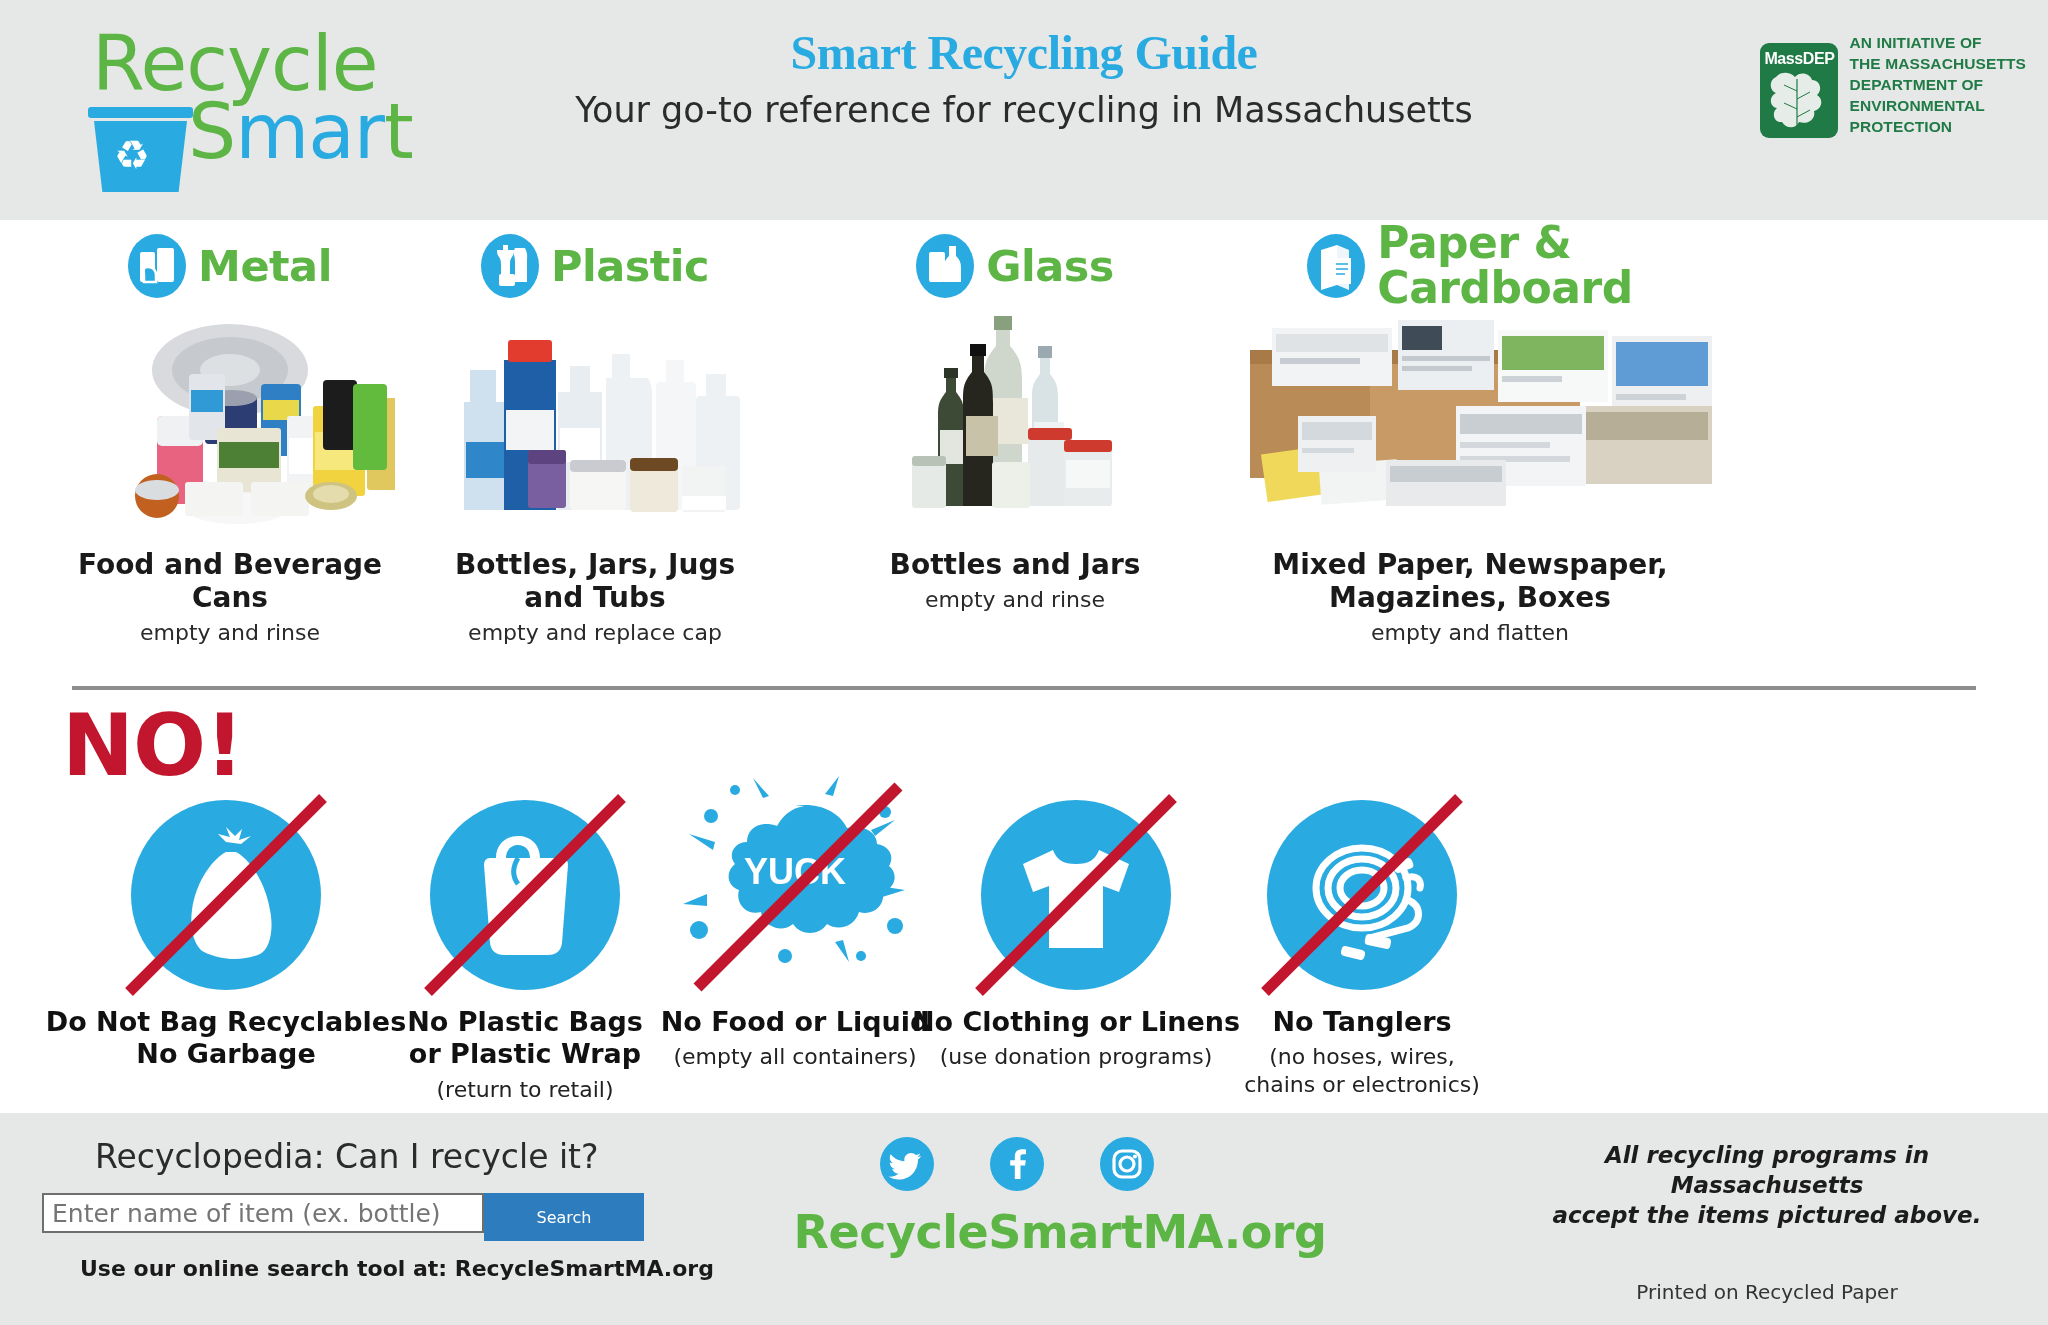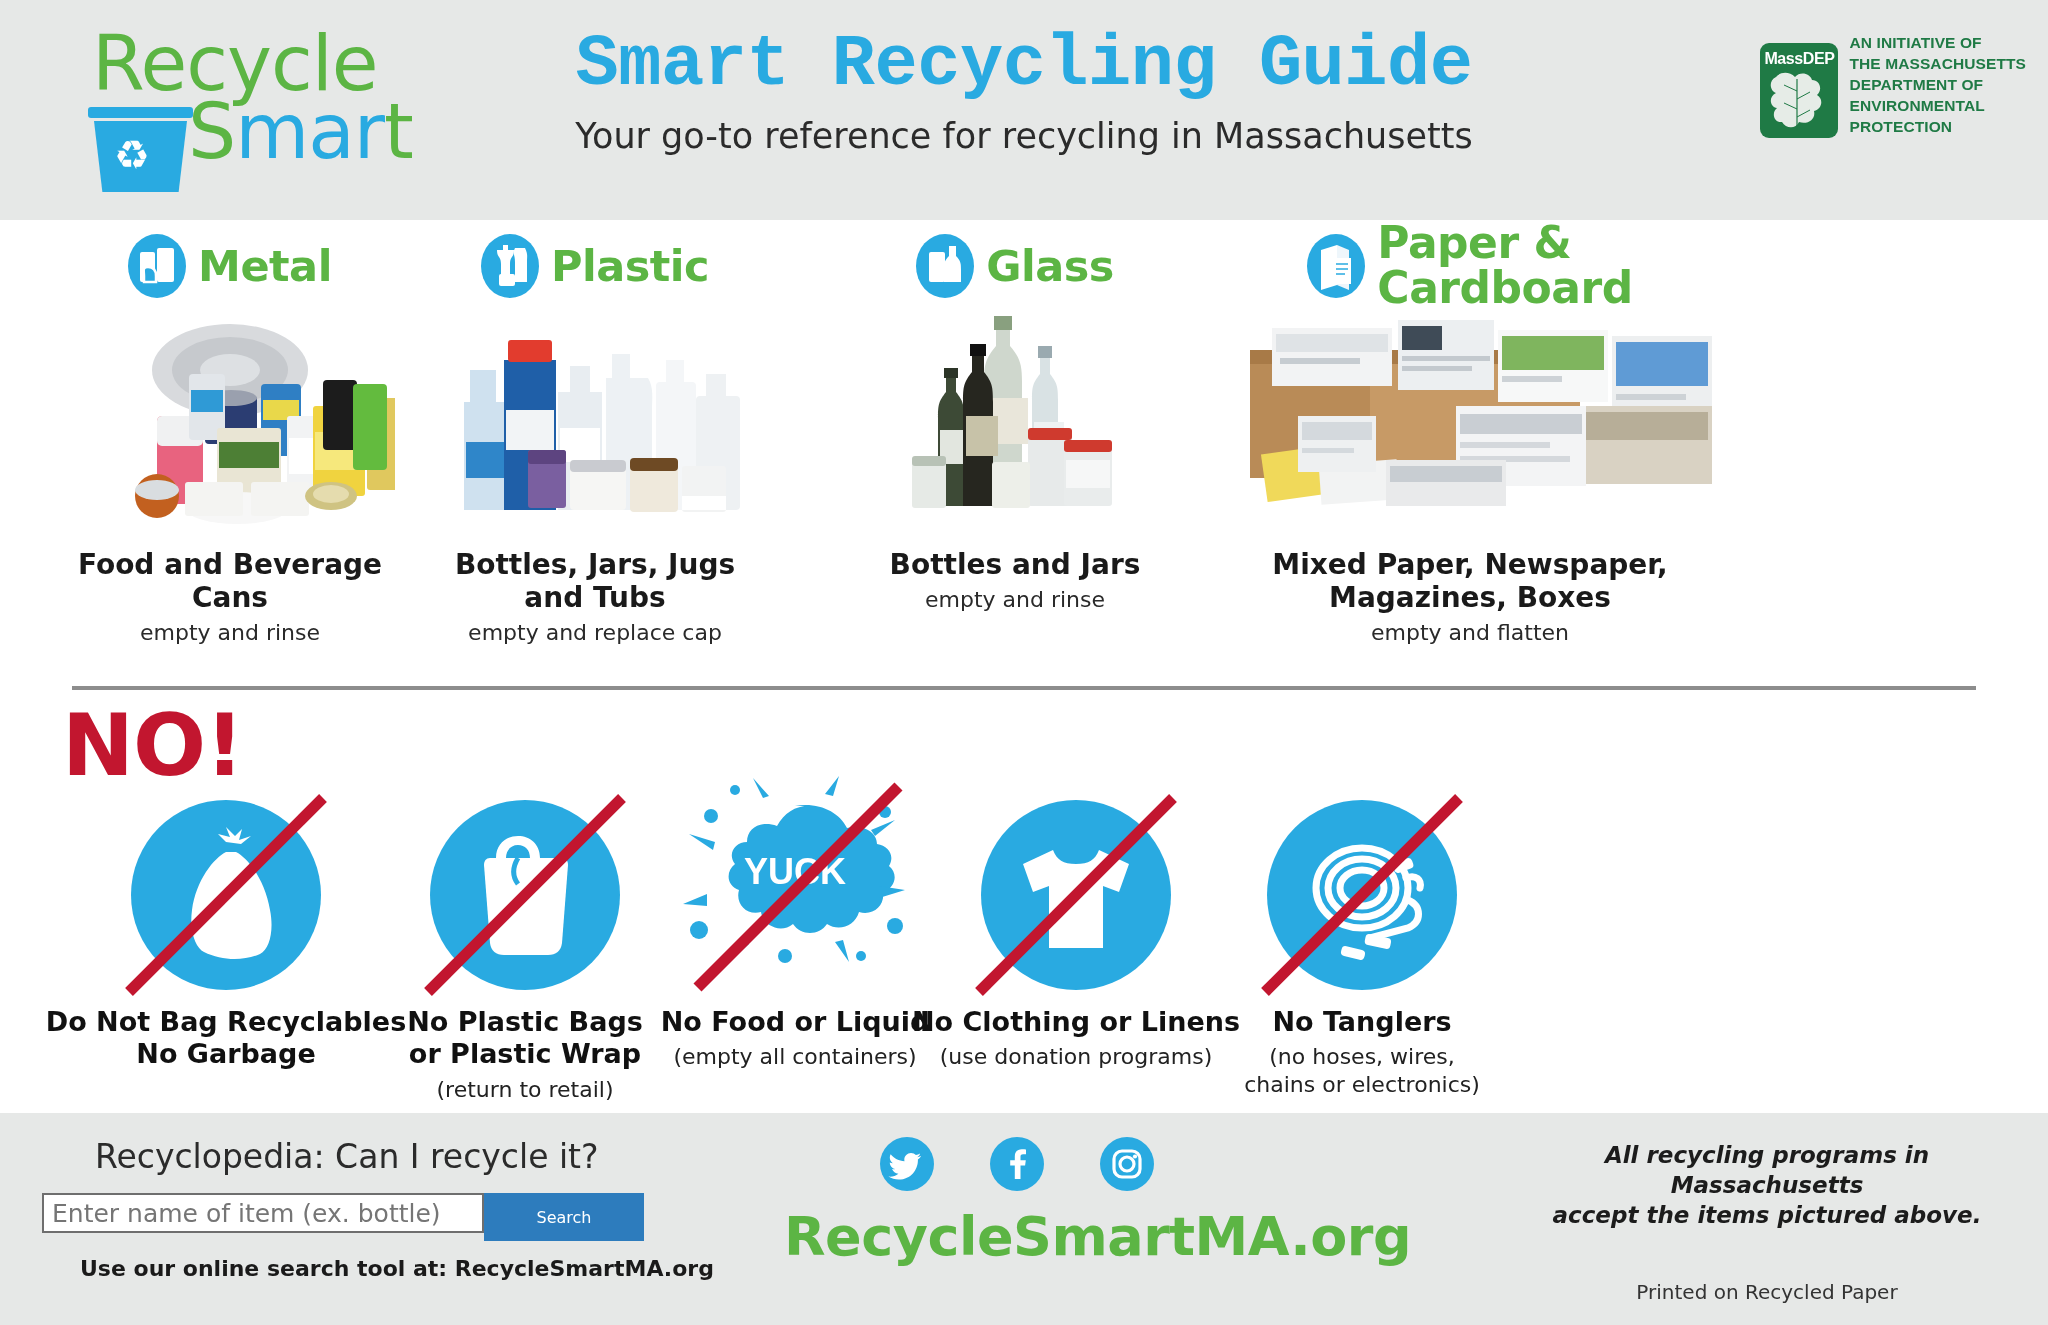--- a/index.html
+++ b/index.html
@@ -37,22 +37,22 @@
   .bin .body {
     position:absolute; left:6px; top:14px; width:93px; height:71px;
     background:#29aae1; clip-path: polygon(0 0, 100% 0, 91% 100%, 9% 100%);
   }
   .bin .sym {
     position:absolute; left:26px; top:28px; font-size:40px; color:#fff; line-height:1;
   }
 
   .title-block { position:absolute; left:0; right:0; top:28px; text-align:center; }
   .main-title {
-    font-size:72px; font-weight:700; color:#29aae1;
-    font-family:Liberation Mono, monospace; letter-spacing:-0.5px; line-height:1.05;
+    font-size:48px; font-weight:700; color:#29aae1;
+    font-family:Liberation Serif, serif; letter-spacing:-0.5px; line-height:1.05;
   }
   .sub-title {
     margin-top:12px; font-size:35px; color:#2b2b2b; font-weight:400;
     font-family:"DejaVu Sans", sans-serif;
   }
 
   .massdep { position:absolute; right:22px; top:30px; display:flex; align-items:flex-end; gap:11px; }
   .massdep-badge {
     width:78px; height:95px; background:#1f7a45; border-radius:9px;
     position:relative; overflow:hidden; flex:none;
@@ -137,22 +137,22 @@
     font-size:16px; font-family:"DejaVu Sans", sans-serif; cursor:pointer;
   }
   .search-hint {
     position:absolute; left:80px; top:143px;
     font-size:22px; font-weight:700; color:#1a1a1a; font-family:"DejaVu Sans", sans-serif;
   }
   .socials { position:absolute; left:880px; top:24px; width:320px; display:flex; gap:56px; }
   .soc { width:54px; height:54px; border-radius:50%; background:#29aae1; position:relative; flex:none; }
   .site-url {
     position:absolute; left:760px; top:92px; width:600px; text-align:center;
-    font-size:54px; font-weight:700; color:#5cb544;
-    font-family:"DejaVu Sans", sans-serif; letter-spacing:-0.5px;margin-left:24px;
+    font-size:46px; font-weight:700; color:#5cb544;
+    font-family:"DejaVu Sans", sans-serif; letter-spacing:-0.5px;
   }
   .foot-right {
     position:absolute; right:66px; top:28px; width:430px; text-align:center;
   }
   .foot-note {
     font-size:23px; font-style:italic; font-weight:700; color:#1c1c1c; line-height:1.3;
     font-family:"DejaVu Sans", sans-serif;
   }
   .foot-printed {
     margin-top:49px; font-size:20px; color:#333; font-family:"DejaVu Sans", sans-serif;

